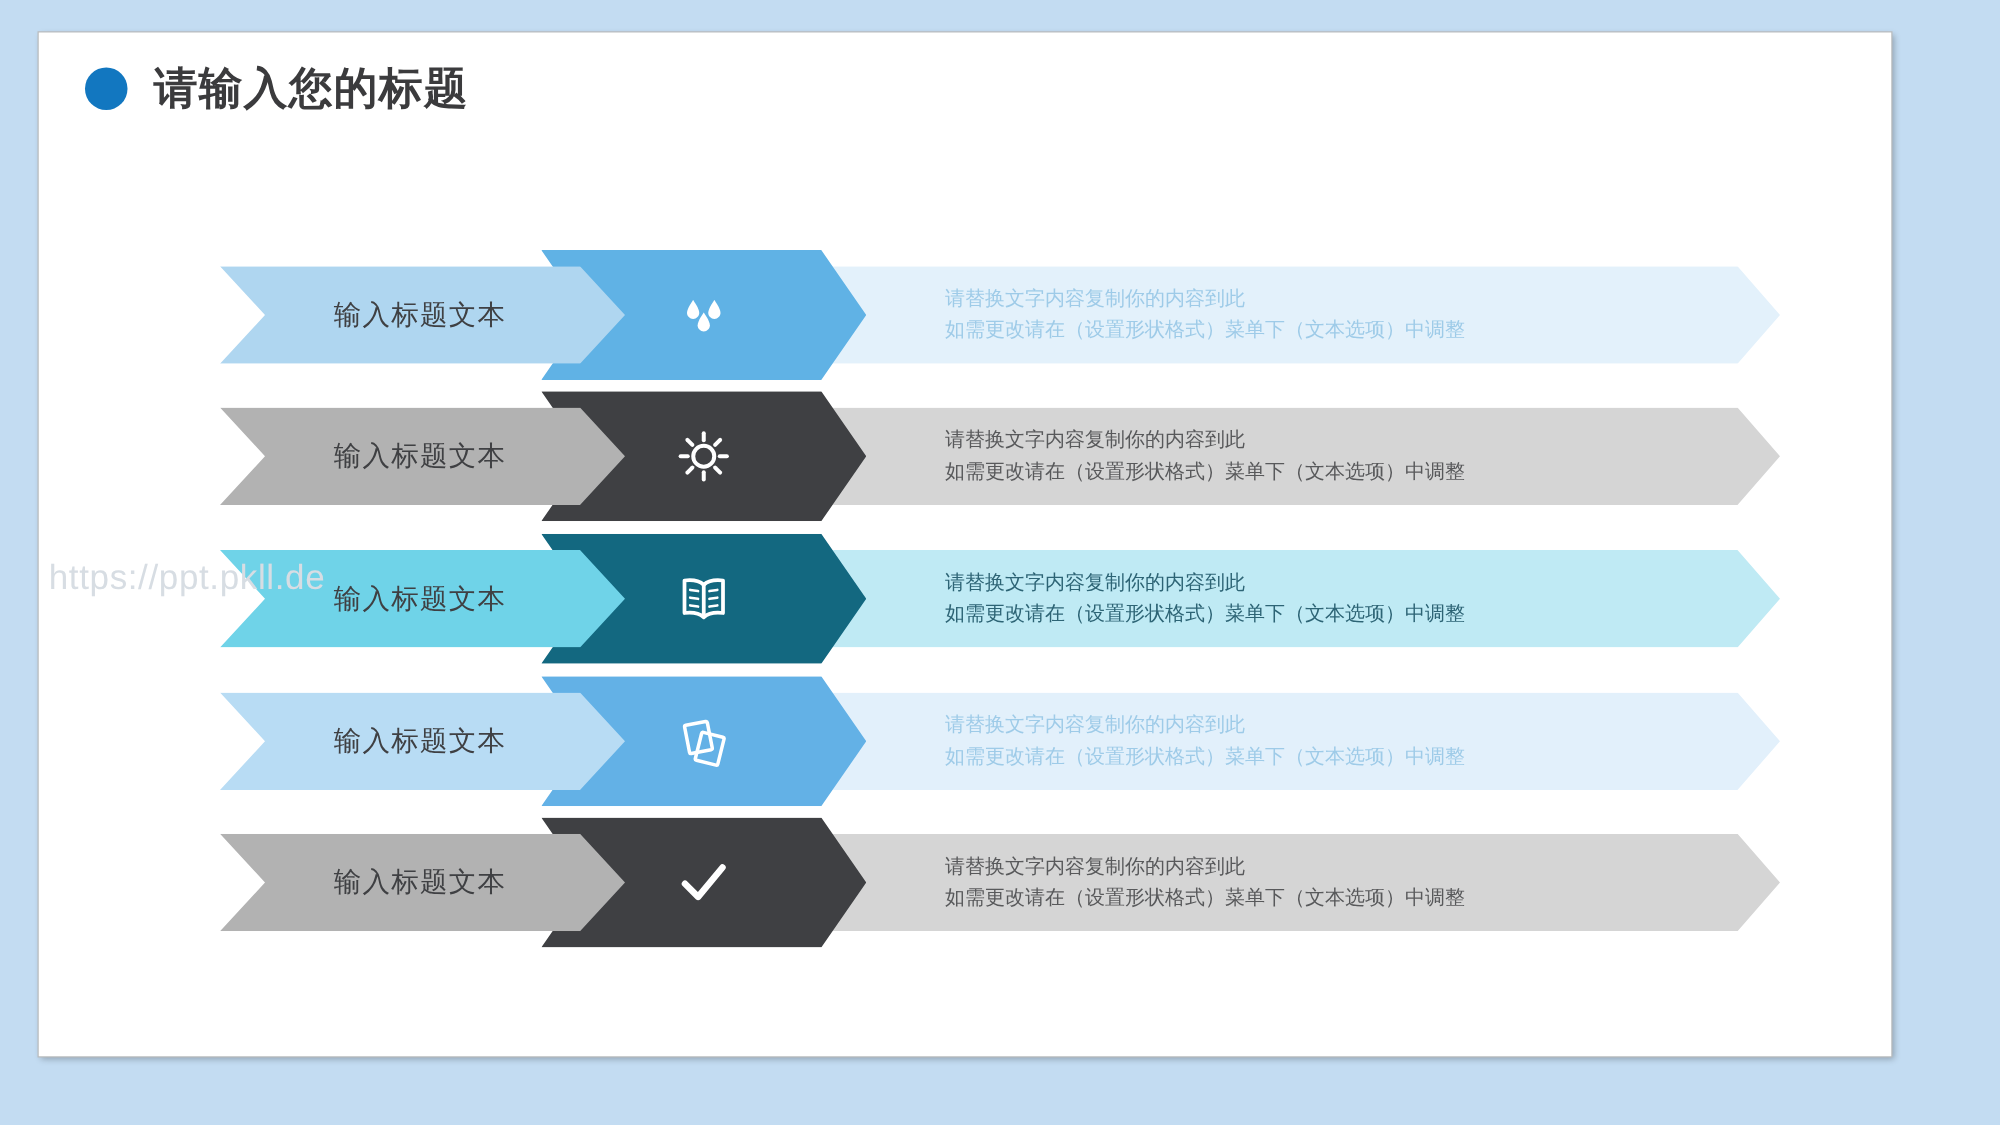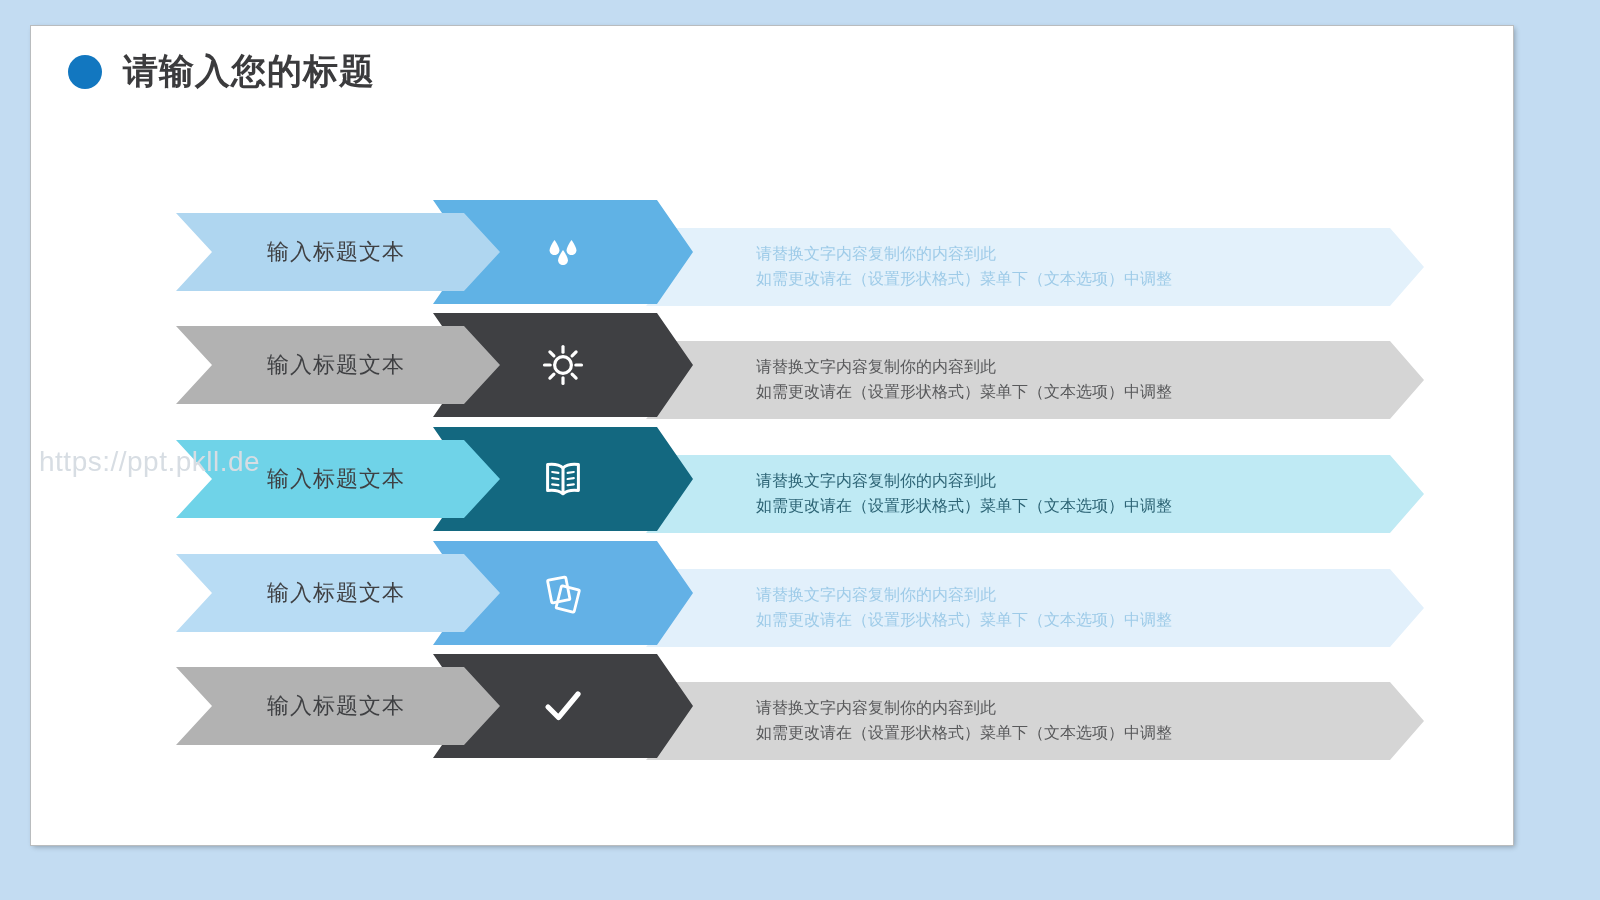--- a/index.html
+++ b/index.html
@@ -38,21 +38,21 @@
     z-index: 40;
     pointer-events: none;
   }
 
   
   #title-block {
     position: absolute;
     left: 37px;
     top: 28px;
     display: flex;
-    align-items: flex-end;
+    align-items: flex-start;
     gap: 21px;
   }
   #title-bullet {
     width: 34px;
     height: 34px;
     border-radius: 50%;
     background: #1277c0;
     flex: none;
   }
   #title-text {
@@ -69,21 +69,21 @@
     position: absolute;
     left: 0;
     width: 1482px;
     height: 104px;
   }
 
   
   .desc-bar {
     position: absolute;
     left: 615px;
-    top: 28px;
+    top: 13px;
     width: 778px;
     height: 78px;
     -webkit-clip-path: polygon(0 0, calc(100% - 34px) 0, 100% 50%, calc(100% - 34px) 100%, 0 100%, 34px 50%);
     clip-path: polygon(0 0, calc(100% - 34px) 0, 100% 50%, calc(100% - 34px) 100%, 0 100%, 34px 50%);
     display: flex;
     align-items: center;
   }
   .desc-text {
     margin-left: 110px;
     font-size: 16px;

